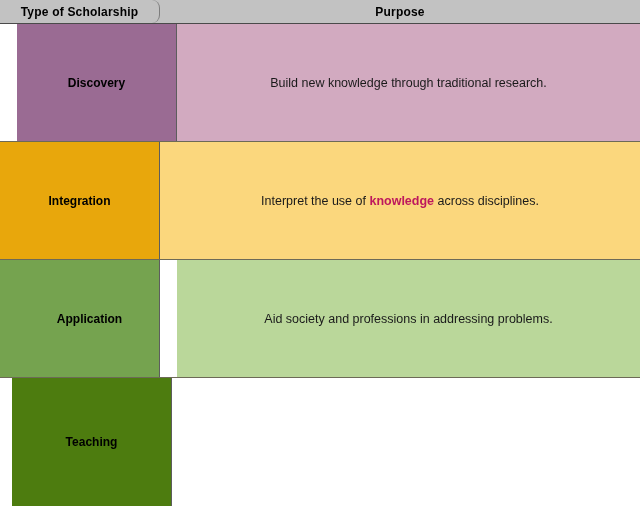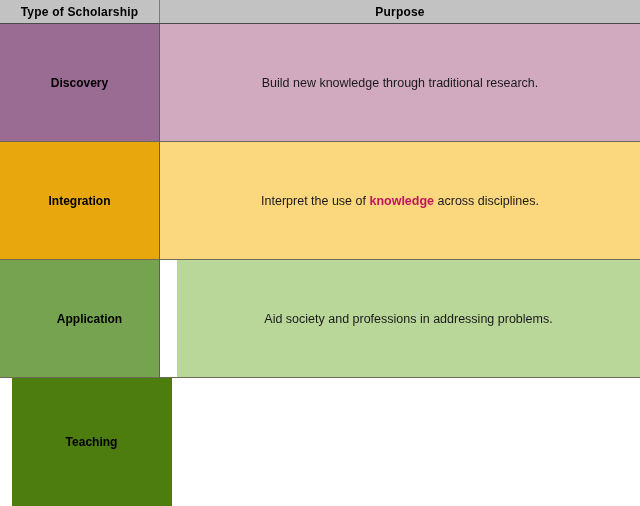--- a/index.html
+++ b/index.html
@@ -38,20 +38,21 @@
     font-size: 12px;
     font-weight: bold;
     color: #000000;
     box-sizing: border-box;
     letter-spacing: 0.2px;
   }
   .header-cell.type-col {
     width: 160px;
     flex: 0 0 160px;
     border-right: 1px solid #7d7d7d;
+    border-radius: 8px;
   }
   .header-cell.purpose-col {
     flex: 1 1 auto;
   }
 
   
   .data-row {
     display: flex;
     box-sizing: border-box;
     border-bottom: 1px solid #6d6a57;
@@ -86,21 +87,21 @@
     box-sizing: border-box;
     padding: 0 25px;
     text-align: center;
   }
   .purpose-cell .line {
     display: block;
     width: 100%;
   }
 
   
-  .discovery   .type-cell    { background: #9a6b93; }
+  .discovery   .type-cell    { background: #9a6b93; margin-left: 17px; }
   .discovery   .purpose-cell { background: #d2aac0; }
   .integration .type-cell    { background: #e8a70c; }
   .integration .purpose-cell { background: #fbd77d; }
   .application .type-cell    { background: #75a34f; padding-left: 20px; }
   .application .purpose-cell { background: #bad79a; margin-left: 17px; }
   .teaching    .type-cell    { background: #4d7c0f; margin-left: 12px; }
   .teaching    .purpose-cell { background: #a9c0ef; }
 
   .highlight {
     font-weight: bold;

